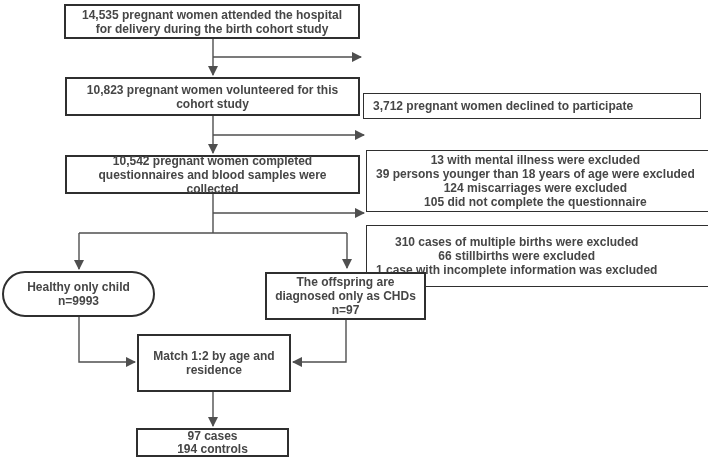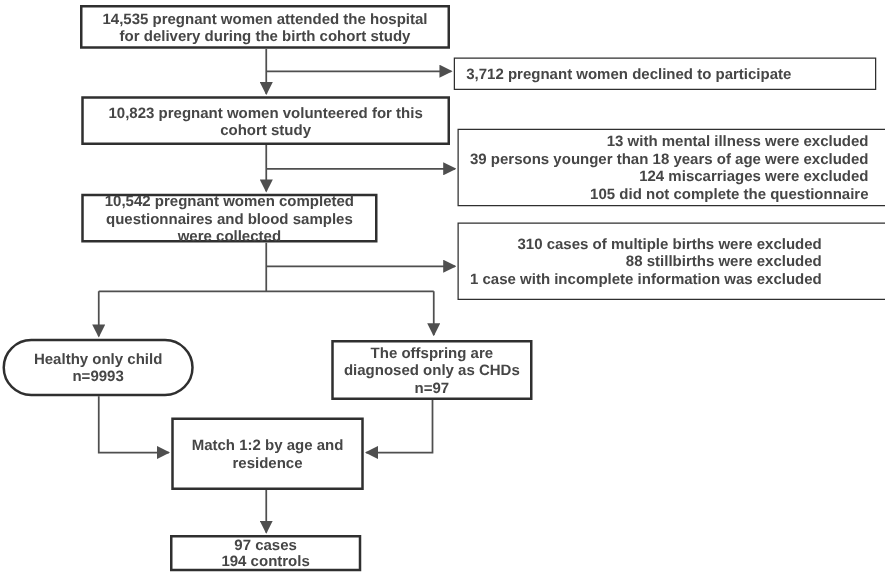--- a/index.html
+++ b/index.html
@@ -49,23 +49,24 @@
     display: flex;
     align-items: center;
     justify-content: center;
     text-align: center;
     white-space: pre-line;
     padding: 1px 4px;
   }
   .box.side {
     border-width: 1.5px;
     justify-content: flex-start;
-    text-align: right;
+    text-align: center;
     padding-left: 9px;
     white-space: normal;
+    margin-top: 47px;
   }
   .box.side .list {
     display: flex;
     flex-direction: column;
   }
   .box.side .list span {
     display: block;
     line-height: 14px;
     white-space: nowrap;
   }
@@ -114,29 +115,29 @@
 
   <div class="box side" style="left:366px; top:103px; width:368px; height:62px;">
     <div class="list">
       <span>13 with mental illness were excluded</span>
       <span>39 persons younger than 18 years of age were excluded</span>
       <span>124 miscarriages were excluded</span>
       <span>105 did not complete the questionnaire</span>
     </div>
   </div>
 
-  <div class="box" style="left:65px; top:155px; width:237px; height:39px;justify-content:flex-end;">
+  <div class="box" style="left:65px; top:155px; width:295px; height:39px;justify-content:flex-end;">
     <span>10,542 pregnant women completed
 questionnaires and blood samples were collected</span>
   </div>
 
   <div class="box side" style="left:366px; top:178px; width:369px; height:62px;">
     <div class="list">
       <span>310 cases of multiple births were excluded</span>
-      <span>88 stillbirths were excluded</span>
+      <span>66 stillbirths were excluded</span>
       <span>1 case with incomplete information was excluded</span>
     </div>
   </div>
 
   <div class="box" style="left:2px; top:271px; width:153px; height:46px;border-radius:23px;">
     <span>Healthy only child
 n=9993</span>
   </div>
 
   <div class="box" style="left:265px; top:272px; width:161px; height:48px;">

